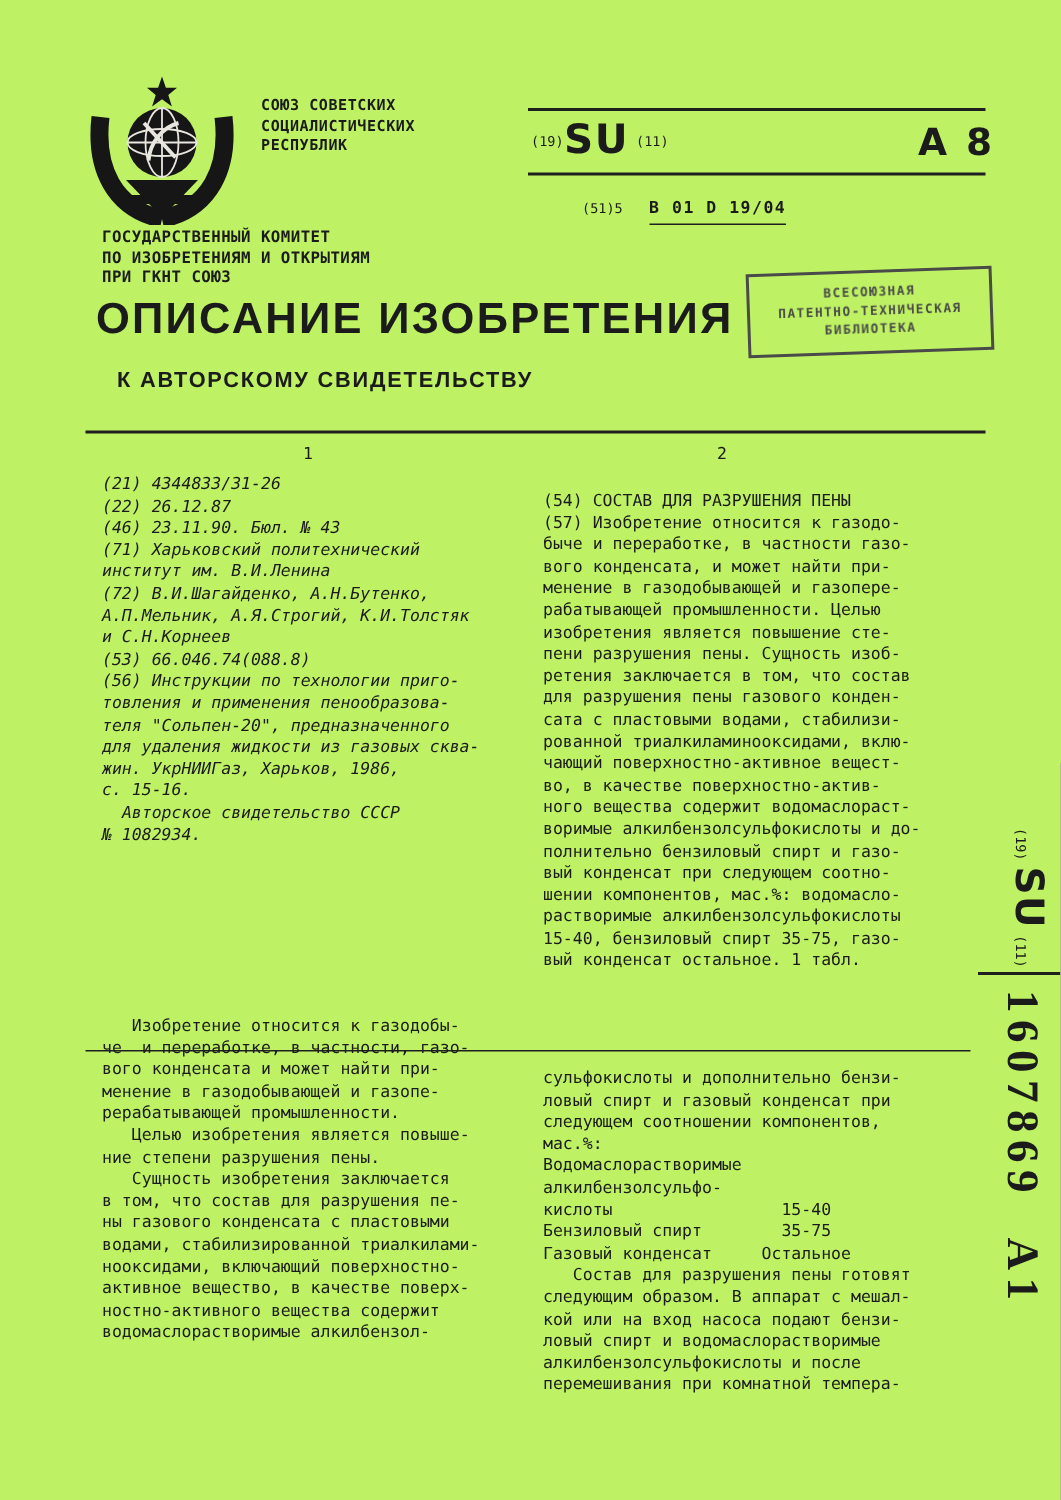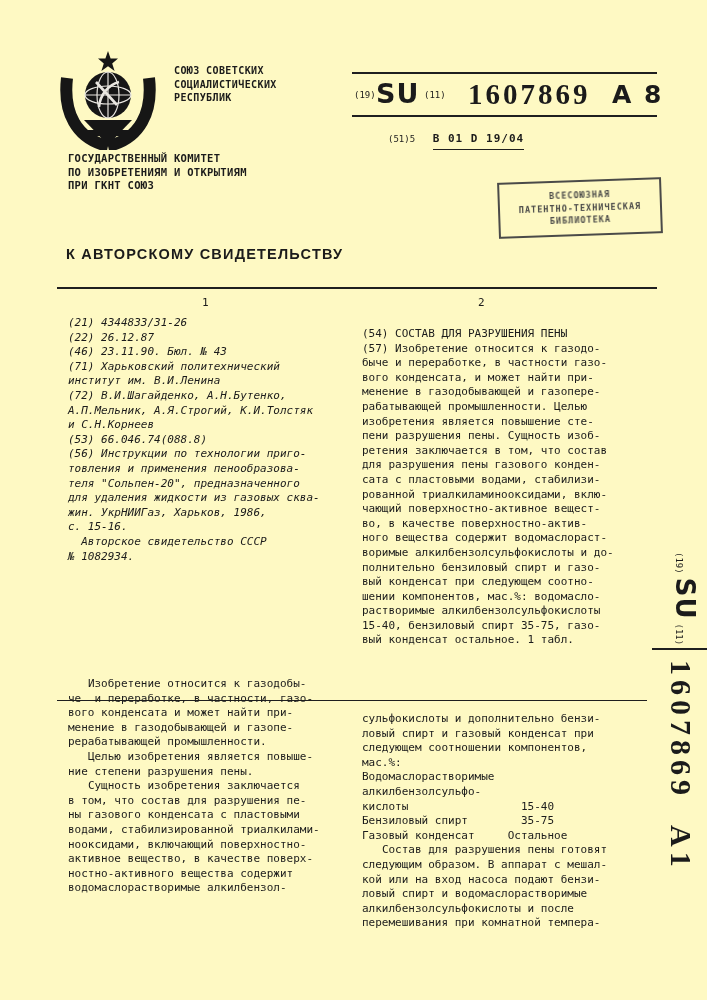--- a/index.html
+++ b/index.html
@@ -1,19 +1,19 @@
 <!DOCTYPE html>
 <html><head>
 <meta charset="utf-8">
 <style>
   * { margin:0; padding:0; box-sizing:border-box; }
   html,body { background:#a8a5a0; }
   .page {
     position:relative; width:707px; height:1000px; margin:0 auto;
-    background:#fef9c3; color:#1b1b1b; overflow:hidden;
+    background:#bef264; color:#1b1b1b; overflow:hidden;
     font-family:"DejaVu Sans Mono", monospace;
   }
   .abs { position:absolute; }
   .pre { white-space:pre-wrap; }
   .rule { background:#1f1f1f; }
 
   .union-text { font-size:10px; font-weight:700; line-height:13.5px; letter-spacing:.4px; }
   .committee  { font-size:10.5px; font-weight:700; line-height:13.5px; letter-spacing:.3px; }
 
   .code-small { font-size:9px; }
@@ -25,21 +25,21 @@
   .ipc-code { font-size:11px; font-weight:700; border-bottom:1.5px solid #1f1f1f; padding-bottom:4px; letter-spacing:1px; }
 
   .stamp {
     width:164px; height:56px; border:2px solid #4a4a48;
     transform:rotate(-2deg); text-align:center; padding-top:7px;
     color:#4b4b49; font-size:8.5px; font-weight:700; line-height:12.5px;
     letter-spacing:1px; filter:blur(.4px); white-space:pre-wrap;
   }
 
   .main-title { font-family:"Liberation Sans", sans-serif; font-weight:700; font-size:29px; letter-spacing:1.5px; }
-  .sub-title  { font-family:"Liberation Sans", sans-serif; font-weight:700; font-size:14.5px; letter-spacing:1.2px; }
+  .sub-title  { font-family:"Liberation Sans", sans-serif; font-weight:700; font-size:14.5px; letter-spacing:1.2px;margin-left:12px; }
 
   .col { width:294px; font-size:11px; line-height:14.6px; white-space:pre-wrap; }
   .col-marker { font-size:11px; }
 
   .vert-su {
     transform:rotate(90deg); transform-origin:top left;
     white-space:nowrap; line-height:30px;
   }
   .vert-su .v-small { font-size:9px; margin:0 4px; }
   .vert-su .v-big { font-family:"DejaVu Sans", sans-serif; font-weight:700; font-size:26px; letter-spacing:1px; }
@@ -73,36 +73,36 @@
   <div class="abs union-text pre" style="left:174px; top:64px;">СОЮЗ СОВЕТСКИХ
 СОЦИАЛИСТИЧЕСКИХ
 РЕСПУБЛИК</div>
 
   <div class="abs rule" style="left:352px; top:72px; width:305px; height:2px;"></div>
   <div class="abs rule" style="left:352px; top:115px; width:305px; height:2px;"></div>
 
   <span class="abs code-small" style="left:354px; top:90px;">(19)</span>
   <span class="abs su-big" style="left:376px; top:78px;">SU</span>
   <span class="abs code-small" style="left:424px; top:90px;">(11)</span>
-  <span class="abs doc-number" style="left:468px; top:78px;">1607869</span>
   <span class="abs doc-kind" style="left:612px; top:80px;">А 8</span>
 
   <div class="abs" style="left:388px; top:127px;">
     <span class="ipc-prefix">(51)5</span>
     <span class="ipc-code" style="margin-left:8px;">B 01 D 19/04</span>
   </div>
 
   <div class="abs committee pre" style="left:68px; top:152px;">ГОСУДАРСТВЕННЫЙ КОМИТЕТ
 ПО ИЗОБРЕТЕНИЯМ И ОТКРЫТИЯМ
 ПРИ ГКНТ СОЮЗ</div>
 
   <div class="abs stamp" style="left:498px; top:180px;">ВСЕСОЮЗНАЯ
 ПАТЕНТНО-ТЕХНИЧЕСКАЯ
 БИБЛИОТЕКА</div>
 
+  <div class="abs main-title" style="left:64px; top:197px;">ОПИСАНИЕ ИЗОБРЕТЕНИЯ</div>
   <div class="abs sub-title" style="left:66px; top:246px;">К АВТОРСКОМУ СВИДЕТЕЛЬСТВУ</div>
 
   <div class="abs rule" style="left:57px; top:287px; width:600px; height:2px;"></div>
 
   <div class="abs col-marker" style="left:202px; top:296px;">1</div>
   <div class="abs col-marker" style="left:478px; top:296px;">2</div>
 
   <div class="abs col" style="left:68px; top:316px;font-style:italic;">(21) 4344833/31-26
 (22) 26.12.87
 (46) 23.11.90. Бюл. № 43

